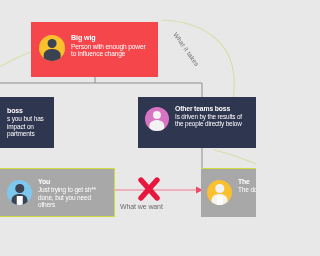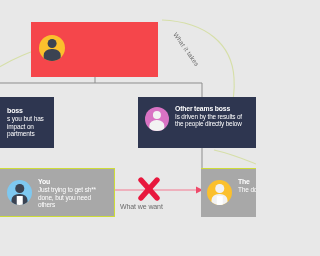--- a/index.html
+++ b/index.html
@@ -119,20 +119,24 @@
 
   <div class="edge-label" id="label-whatwewant">What we want</div>
 
   <div class="card" id="card-bigwig">
     <div class="avatar">
       <div class="sil">
           <div class="head"></div>
           <div class="body"></div>
         </div>
     </div>
+    <div class="txt">
+      <div class="ttl">Big wig</div>
+      <div class="desc">Person with enough power to influence change</div>
+    </div>
   </div>
 
   <div class="card" id="card-leftboss">
     <div class="avatar"></div>
     <div class="txt">
       <div class="ttl">boss</div>
       <div class="desc">s you but has impact on partments</div>
     </div>
   </div>
 

